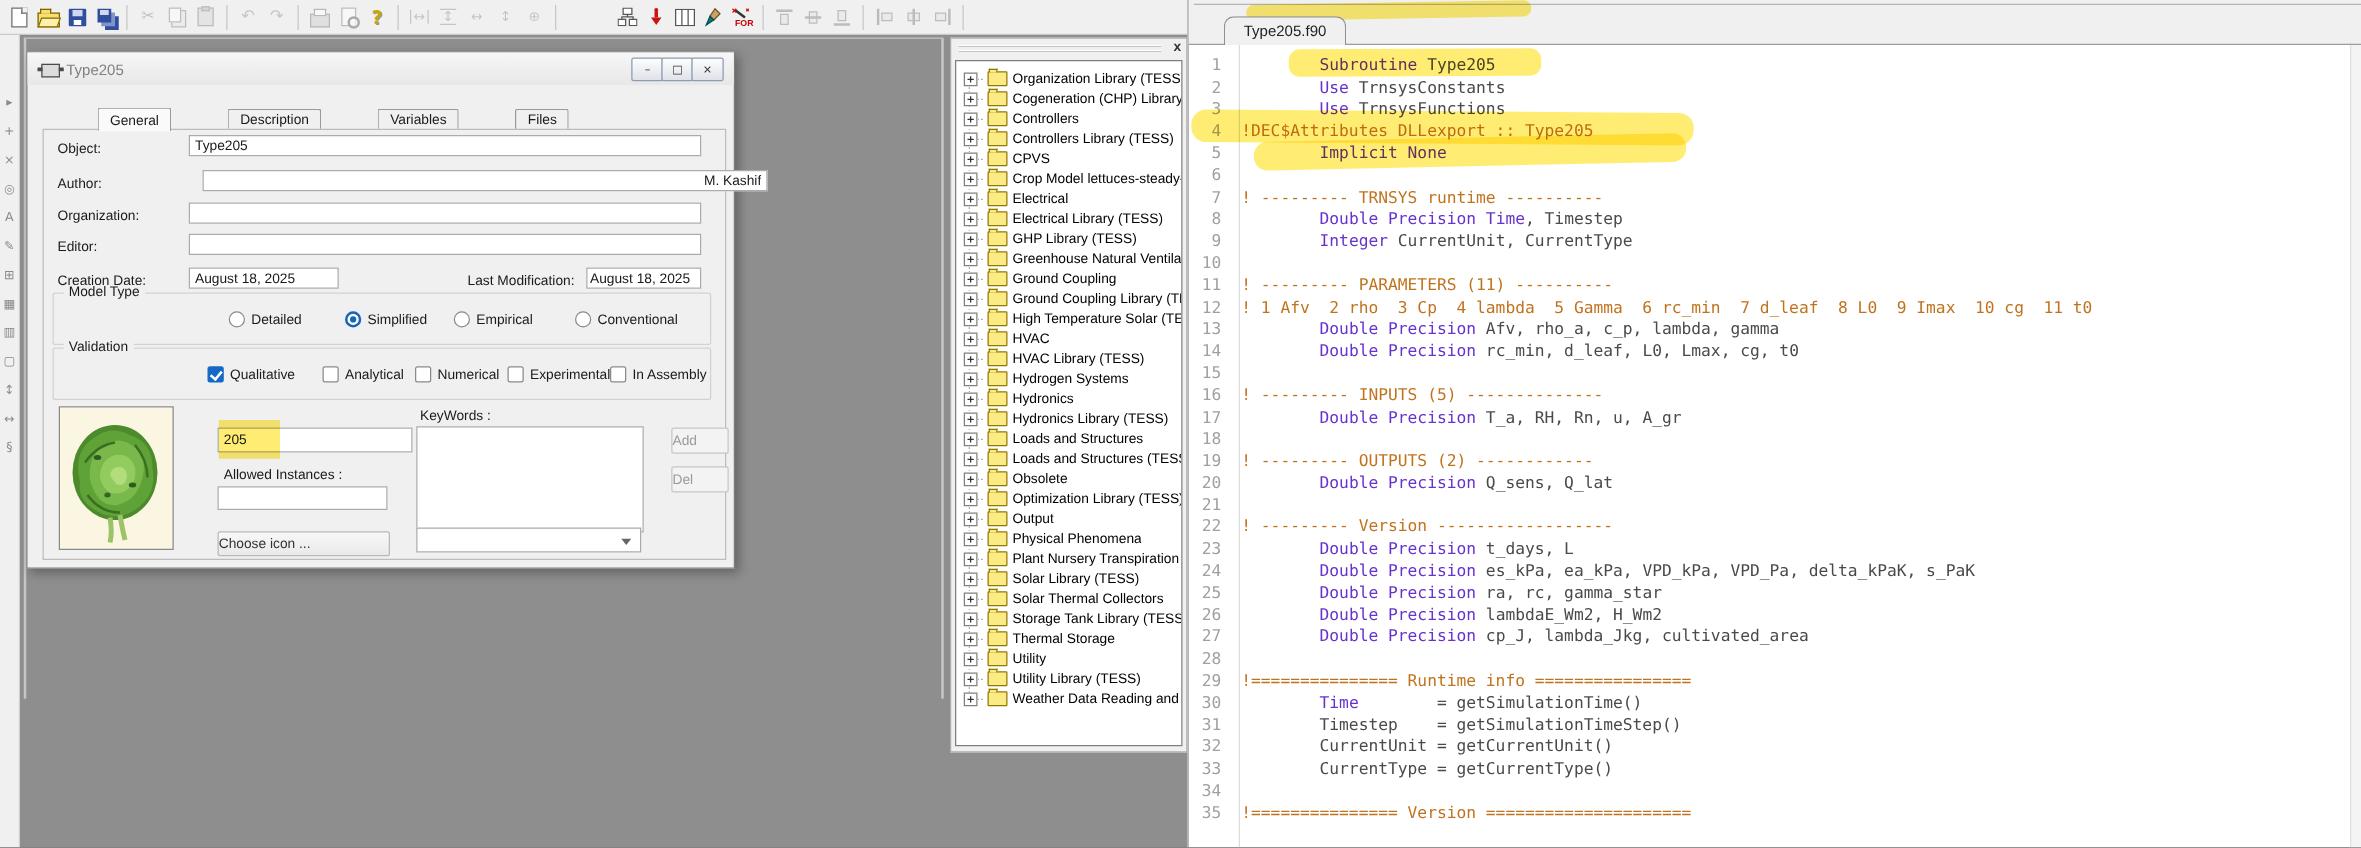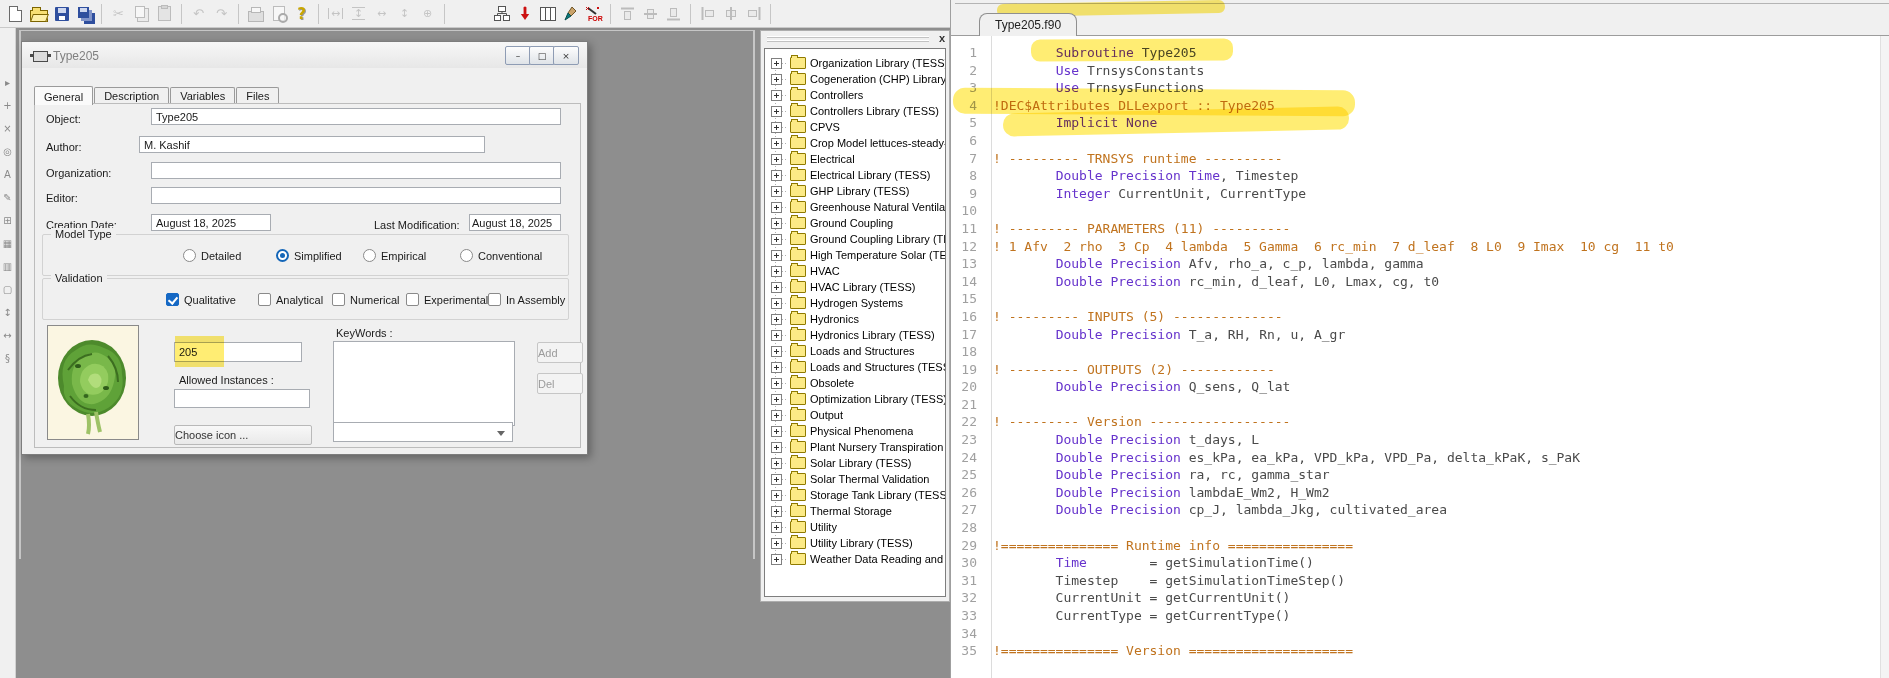--- a/index.html
+++ b/index.html
@@ -53,21 +53,21 @@
   .dtitle{position:absolute;left:0;top:0;right:0;height:26px;background:linear-gradient(#f7f7f7,#e7e7e7);}
   .dtitle-text{position:absolute;left:31px;top:7px;color:#808080;font-size:12px;}
   .typeicon{position:absolute;left:11px;top:9px;width:13px;height:9px;background:#dcdcdc;border:1px solid #4a4a4a;}
   .typeicon::before,.typeicon::after{content:"";position:absolute;top:2px;width:4px;height:3px;background:#4a4a4a;}
   .typeicon::before{left:-4px;} .typeicon::after{right:-4px;}
   .cap{position:absolute;top:4px;width:24px;height:17px;border:1px solid #8e9cb4;border-radius:2px;
        background:linear-gradient(#fdfdfd,#dfe3e8);display:flex;align-items:center;justify-content:center;
        font-size:9px;color:#333;font-family:"DejaVu Sans",sans-serif;}
   .dtabs{position:absolute;left:12px;top:43px;display:flex;align-items:flex-end;height:19px;}
   .dtab{border:1px solid #9a9a9a;border-bottom:none;background:#f0f0f0;padding:2px 9px 2px 9px;margin-right:1px;
-        font-size:11px;border-radius:2px 2px 0 0;}
+        font-size:11px;border-radius:2px 2px 0 0;margin-left:44px;}
   .dtab.active{background:#fafafa;padding-top:4px;position:relative;z-index:2;margin-bottom:-1px;}
   .dpanel{position:absolute;left:12px;top:61px;width:545px;height:343px;border:1px solid #bcbcbc;background:#f0f0f0;}
   .dlabel{position:absolute;color:#1a1a1a;}
   .dinput{position:absolute;height:17px;border:1px solid #a8acb2;background:#fff;font-family:"Liberation Sans",sans-serif;
           font-size:11px;padding:1px 4px;box-sizing:border-box;color:#1a1a1a;}
   .dgroup{position:absolute;border:1px solid #d2d2d2;border-radius:2px;}
   .dgroup-legend{position:absolute;top:-7px;left:8px;background:#f0f0f0;padding:0 4px;}
   .opt{position:absolute;display:flex;align-items:center;gap:5px;}
   .radio{width:13px;height:13px;border-radius:50%;border:1px solid #8a8a8a;background:#fff;position:relative;box-sizing:border-box;}
   .radio.sel{border:2px solid #1466b8;}
@@ -296,21 +296,21 @@
         <span class="dtab active">General</span>
         <span class="dtab">Description</span>
         <span class="dtab">Variables</span>
         <span class="dtab">Files</span>
       </div>
     <div class="dpanel"></div>
 
     <span class="dlabel" style="left:24px;top:71px">Object:</span>
     <input class="dinput" style="left: 129px; top: 66px; width: 410px;" value="Type205">
     <span class="dlabel" style="left:24px;top:99px">Author:</span>
-    <input class="dinput" style="left: 117px; top: 94px; width: 346px;" value="M. Kashif">
+    <input class="dinput" style="left: 140px; top: 94px; width: 452px; text-align: right;" value="M. Kashif">
     <span class="dlabel" style="left:24px;top:125px">Organization:</span>
     <input class="dinput" style="left: 129px; top: 120px; width: 410px;" value="">
     <span class="dlabel" style="left:24px;top:150px">Editor:</span>
     <input class="dinput" style="left: 129px; top: 145px; width: 410px;" value="">
     <span class="dlabel" style="left:24px;top:177px">Creation Date:</span>
     <input class="dinput" style="left: 129px; top: 172px; width: 120px;" value="August 18, 2025">
     <span class="dlabel" style="left:352px;top:177px">Last Modification:</span>
     <input class="dinput" style="left: 447px; top: 172px; width: 92px; padding: 1px 2px;" value="August 18, 2025">
 
     <div class="dgroup" style="left:20px;top:192px;width:525px;height:40px" id="grpModel">
@@ -366,21 +366,21 @@
         <path d="M40 54 Q42 46 50 48 Q56 52 52 60 Q46 66 40 54 Z" fill="#b2dd7c"></path>
         <path d="M20 44 Q30 30 44 28 M60 30 Q70 42 70 56 M22 70 Q32 84 48 84" stroke="#3c6e20" stroke-width="2" fill="none"></path>
         <path d="M40 88 Q42 100 40 108 M48 86 Q50 98 52 106" stroke="#9ec267" stroke-width="4" fill="none"></path>
         <ellipse cx="30" cy="40" rx="3" ry="2" fill="#2f5c1a"></ellipse>
         <ellipse cx="58" cy="62" rx="3" ry="2" fill="#2f5c1a"></ellipse>
         <ellipse cx="38" cy="70" rx="2.5" ry="2" fill="#35661e"></ellipse>
       </svg>
     </div>
 
     <span class="dlabel" style="left:157px;top:302px">Type Number :</span>
-    <input class="dinput" style="left: 152px; top: 300px; width: 128px; height: 20px;" value="205">
+    <input class="dinput" style="left: 152px; top: 300px; width: 156px; height: 20px;" value="205">
     <div class="hl" style="left:153px;top:294px;width:49px;height:31px"></div>
 
     <span class="dlabel" style="left:157px;top:332px">Allowed Instances :</span>
     <input class="dinput" style="left: 152px; top: 347px; width: 136px; height: 19px;" value="">
 
     <span class="dlabel" style="left:314px;top:285px">KeyWords :</span>
     <div class="dtextarea" style="left:311px;top:299px;width:180px;height:83px"></div>
 
     <div class="dbtn disabled" style="left:515px;top:300px;width:44px;height:19px">
       <span>Add</span>
@@ -553,21 +553,21 @@
         <div class="trow">
           <span class="texp"></span>
           <span class="tstub"></span>
           <span class="tfold"></span>
           <span class="tlabel">Solar Library (TESS)</span>
         </div>
         <div class="trow">
           <span class="texp"></span>
           <span class="tstub"></span>
           <span class="tfold"></span>
-          <span class="tlabel">Solar Thermal Validation</span>
+          <span class="tlabel">Solar Thermal Collectors</span>
         </div>
         <div class="trow">
           <span class="texp"></span>
           <span class="tstub"></span>
           <span class="tfold"></span>
           <span class="tlabel">Storage Tank Library (TESS)</span>
         </div>
         <div class="trow">
           <span class="texp"></span>
           <span class="tstub"></span>

